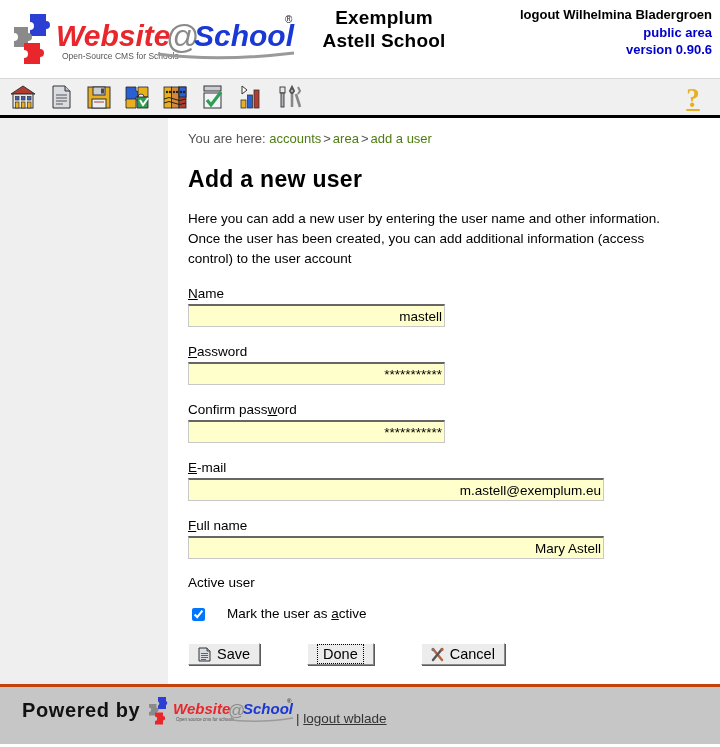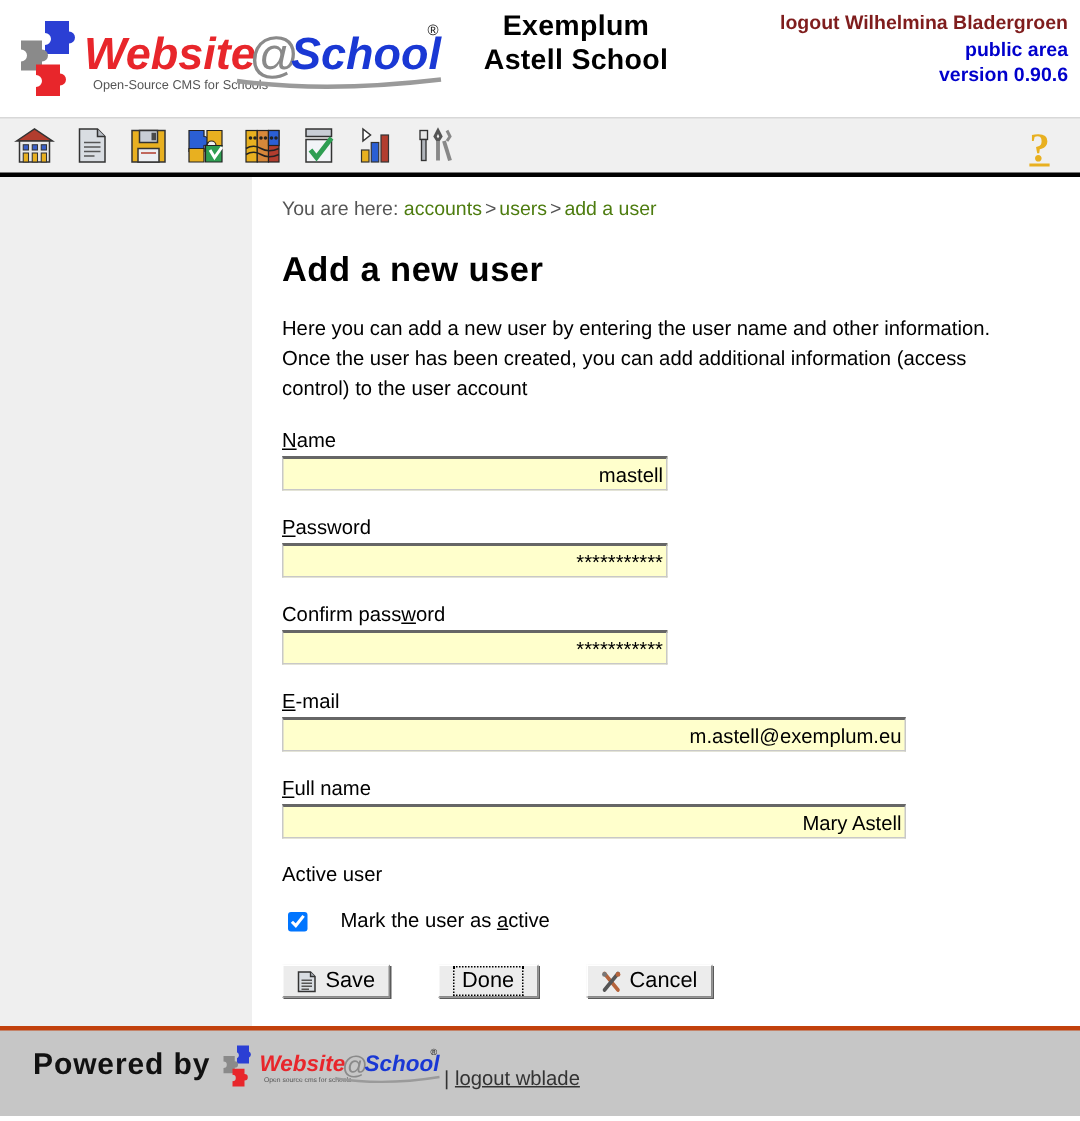--- a/index.html
+++ b/index.html
@@ -50,21 +50,21 @@
     position: absolute;
     right: 8px;
     top: 6px;
     text-align: right;
     font-size: 13px;
     font-weight: bold;
     line-height: 17.5px;
     color: #0000cc;
   }
   .header-right a {
-    color: #7f1d1d;
+    color: #000000;
     text-decoration: none;
   }
 
   
   .toolbar {
     position: relative;
     height: 40px;
     background: #f0f0f0;
     border-top: 1px solid #d8d8d8;
     border-bottom: 3px solid #000000;
@@ -208,21 +208,21 @@
     line-height: 17px;
     cursor: pointer;
   }
   .check-row label u { text-decoration: underline; }
 
   
   .btn-row {
     margin-top: 19px;
     display: flex;
     align-items: flex-start;
-    gap: 32px;
+    gap: 47px;
   }
   .btn {
     background: #ececec;
     border: 1px solid #ffffff;
     border-right-color: #8a8a8a;
     border-bottom-color: #8a8a8a;
     box-shadow: 1px 1px 0 0 #5a5a5a;
     font-family: "Liberation Sans", sans-serif;
     font-size: 14.5px;
     color: #000000;
@@ -424,21 +424,21 @@
 </div>
 
 <div class="page-body">
 
   <div class="sidebar"></div>
 
   <div class="content">
 
     <div class="breadcrumb">
       <span class="bc-label">You are here:</span>
-      <a href="#">accounts</a><span class="sep">&gt;</span><a href="#">users</a><span class="sep">&gt;</span><a href="#">add a user</a>
+      <a href="#">accounts</a><span class="sep">&gt;</span><a href="#">area</a><span class="sep">&gt;</span><a href="#">add a user</a>
     </div>
 
     <h1 class="page-title">Add a new user</h1>
 
     <p class="intro">Here you can add a new user by entering the user name and other information. Once the user has been created, you can add additional information (access control) to the user account</p>
 
     <form>
 
       <div class="field">
         <div class="field-label"><u>N</u><span>ame</span></div>

